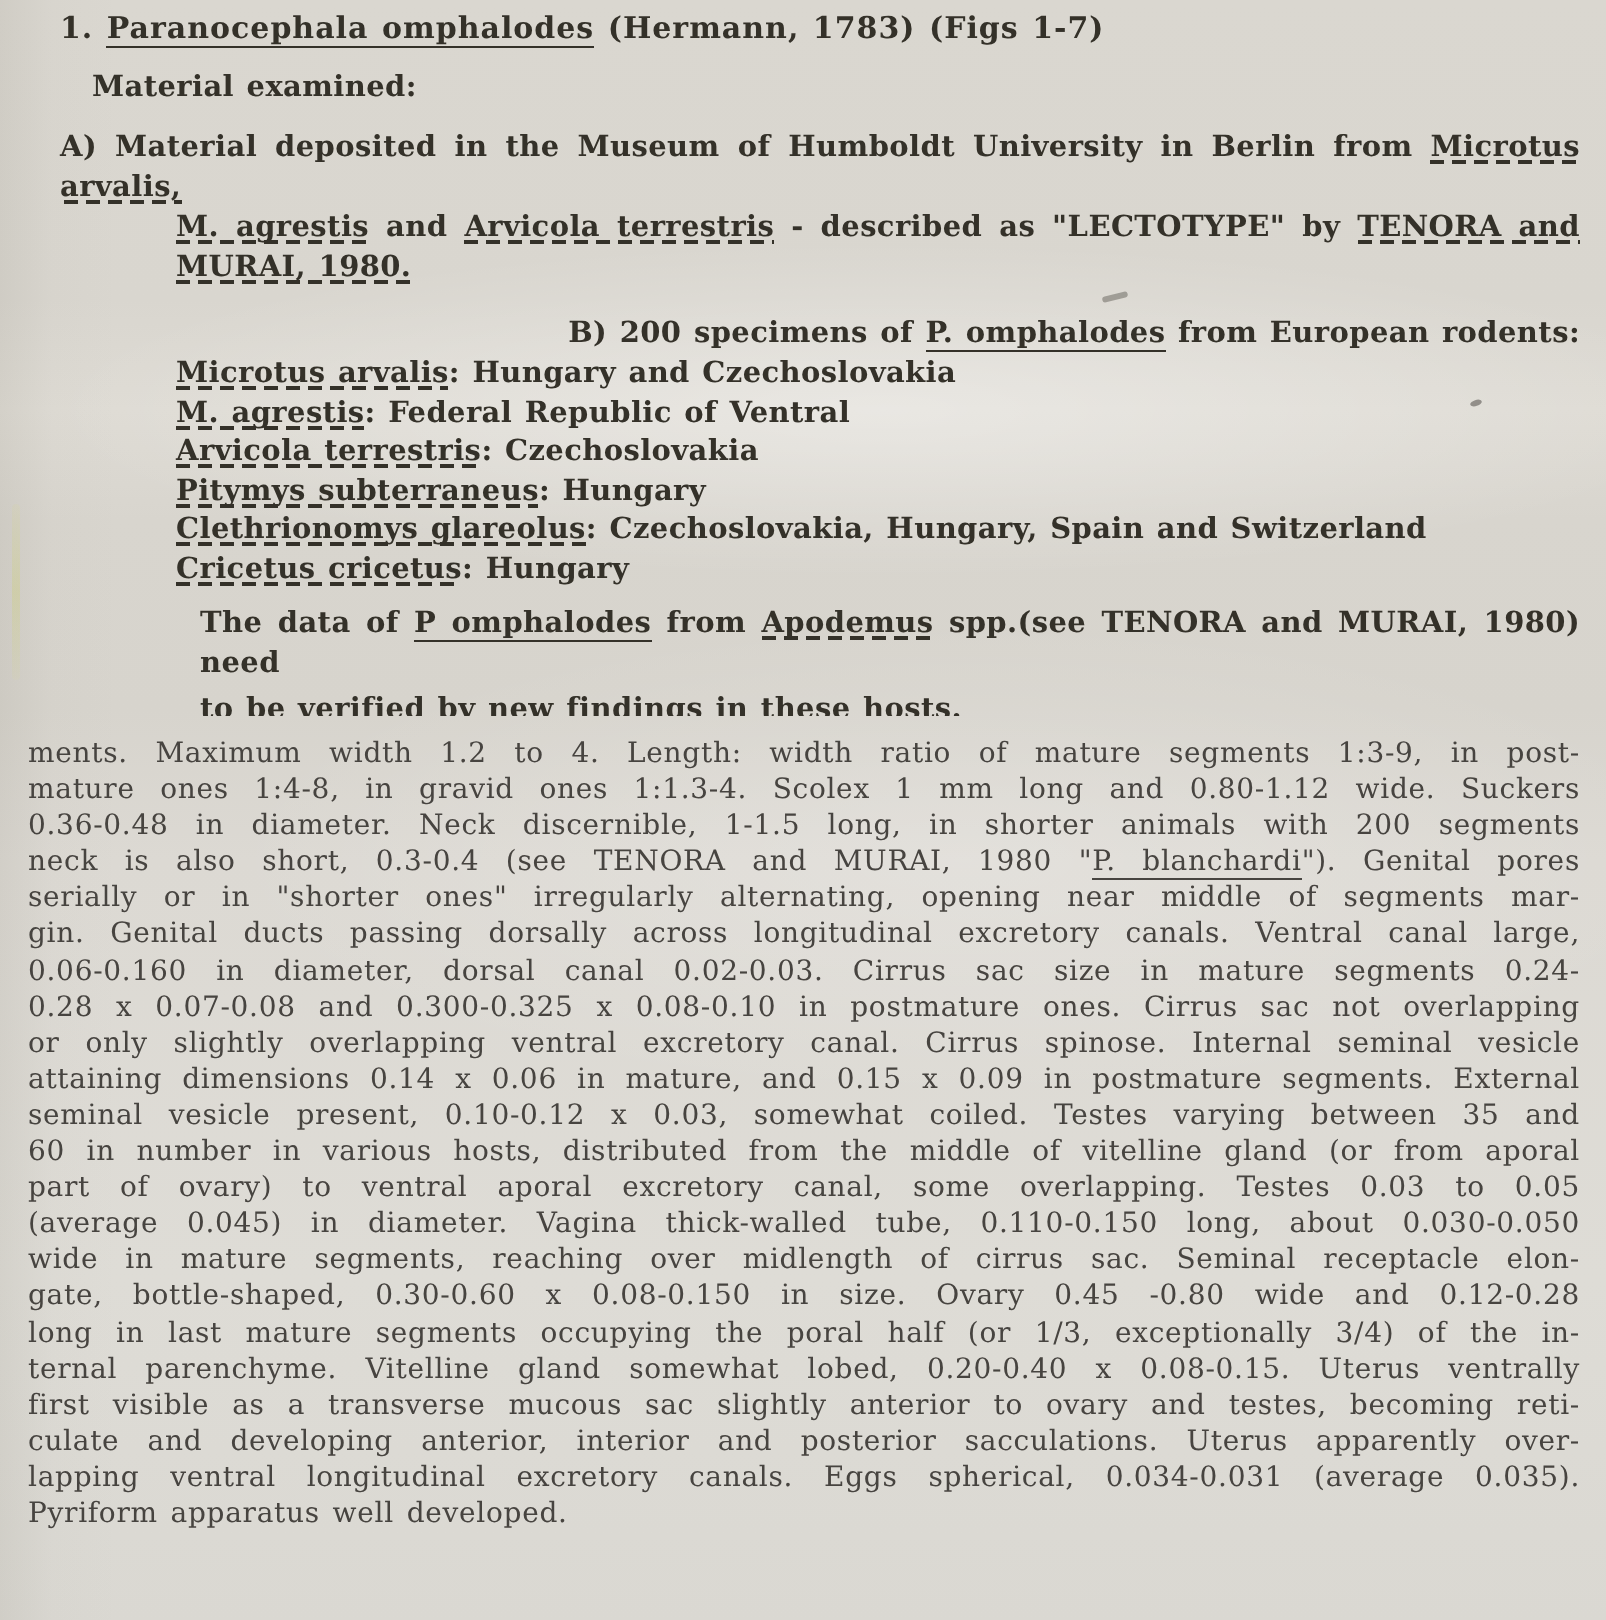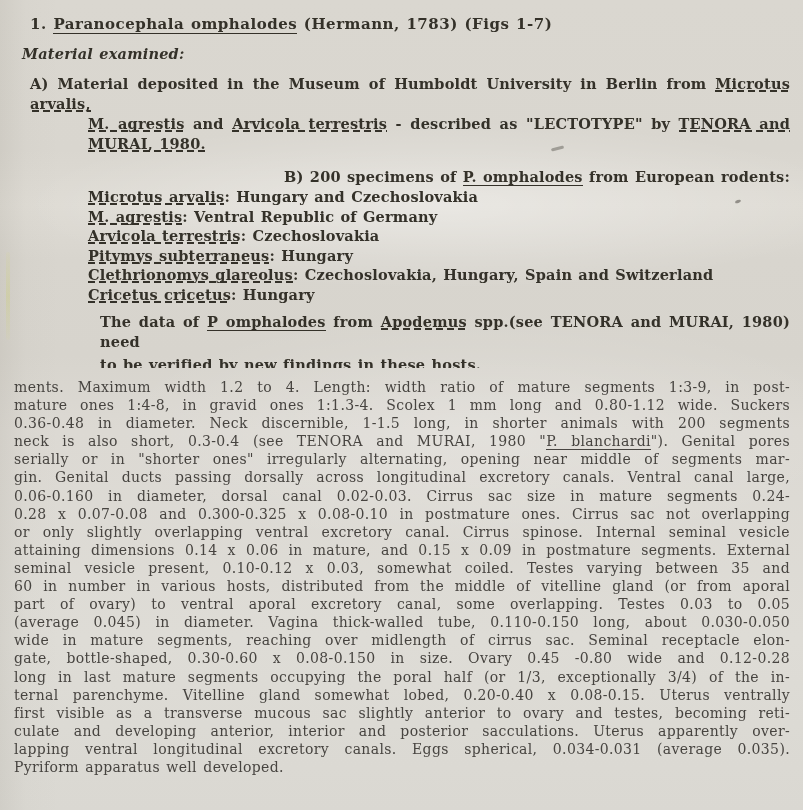--- a/index.html
+++ b/index.html
@@ -12,30 +12,30 @@
     background:
       radial-gradient(ellipse 600px 120px at 55% 205px, rgba(255,255,255,0.35), rgba(255,255,255,0) 70%),
       radial-gradient(ellipse 500px 160px at 60% 430px, rgba(255,255,255,0.20), rgba(255,255,255,0) 75%),
       linear-gradient(90deg, rgba(120,115,100,0.10) 0, rgba(120,115,100,0.02) 26px, rgba(120,115,100,0) 60px),
       linear-gradient(180deg, #dad7d0 0, #d9d6cf 150px, #dedbd4 205px, #d8d5ce 260px, #d7d4cd 355px, #dcd9d3 430px, #dedcd6 640px, #dad8d2 810px);
     font-family: "DejaVu Serif", "Liberation Serif", serif;
   }
 
   
   .top {
-    padding-top: 14px;
+    padding-top: 4px;
     font-weight: 700;
     font-size: 14.5px;
     color: #343129;
     letter-spacing: 0.2px;
     word-spacing: 1px;
   }
   .hline { line-height: 20px; }
   .title-line   { margin: 0 16px 0 30px; font-size: 15px; letter-spacing: 0.5px; }
-  .examined     { margin: 10px 16px 0 22px; font-style: italic; }
+  .examined     { margin: 10px 16px 0 46px; }
   .a-line1      { margin: 10px 13px 0 30px; }
   .a-line2      { margin: 0 13px 0 88px; }
   .a-line3      { margin: 0 13px 0 88px; }
   .b-intro      { margin: 13px 13px 0 30px; text-align: right; }
   .hosts        { margin: 0 13px 0 88px; }
   .host-line    { line-height: 19.5px; }
   .note1        { margin: 8px 13px 0 100px; }
   .clipped      { height: 13px; overflow: hidden; margin: 3px 13px 0 100px; }
   .just { text-align: justify; text-align-last: justify; }
 
@@ -93,21 +93,21 @@
     <div class="hline title-line"><span>1. </span><span class="u-solid">Paranocephala omphalodes</span><span> (Hermann, 1783) (Figs 1-7)</span></div>
     <div class="hline examined">Material examined:</div>
 
     <div class="hline a-line1 just"><span>A) Material deposited in the Museum of Humboldt University in Berlin from </span><span class="u-dashed">Microtus arvalis,</span></div>
     <div class="hline a-line2 just"><span class="u-dashed">M. agrestis</span><span> and </span><span class="u-dashed">Arvicola terrestris</span><span> - described as "LECTOTYPE" by </span><span class="u-dashed">TENORA and</span></div>
     <div class="hline a-line3"><span class="u-dashed">MURAI, 1980.</span></div>
 
     <div class="hline b-intro"><span>B) 200 specimens of </span><span class="u-solid">P. omphalodes</span><span> from European rodents:</span></div>
     <div class="hosts">
         <div class="hline host-line"><span class="u-dashed">Microtus arvalis</span><span>: Hungary and Czechoslovakia</span></div>
-        <div class="hline host-line"><span class="u-dashed">M. agrestis</span><span>: Ventral Republic of Germany</span></div>
+        <div class="hline host-line"><span class="u-dashed">M. agrestis</span><span>: Federal Republic of Ventral</span></div>
         <div class="hline host-line"><span class="u-dashed">Arvicola terrestris</span><span>: Czechoslovakia</span></div>
         <div class="hline host-line"><span class="u-dashed">Pitymys subterraneus</span><span>: Hungary</span></div>
         <div class="hline host-line"><span class="u-dashed">Clethrionomys glareolus</span><span>: Czechoslovakia, Hungary, Spain and Switzerland</span></div>
         <div class="hline host-line"><span class="u-dashed">Cricetus cricetus</span><span>: Hungary</span></div>
       </div>
 
     <div class="hline note1 just"><span>The data of </span><span class="u-solid">P omphalodes</span><span> from </span><span class="u-dashed">Apodemus</span><span> spp.(see TENORA and MURAI, 1980) need</span></div>
     <div class="clipped">
       <div class="hline"><span>to be verified by new findings in these hosts.</span></div>
     </div>

